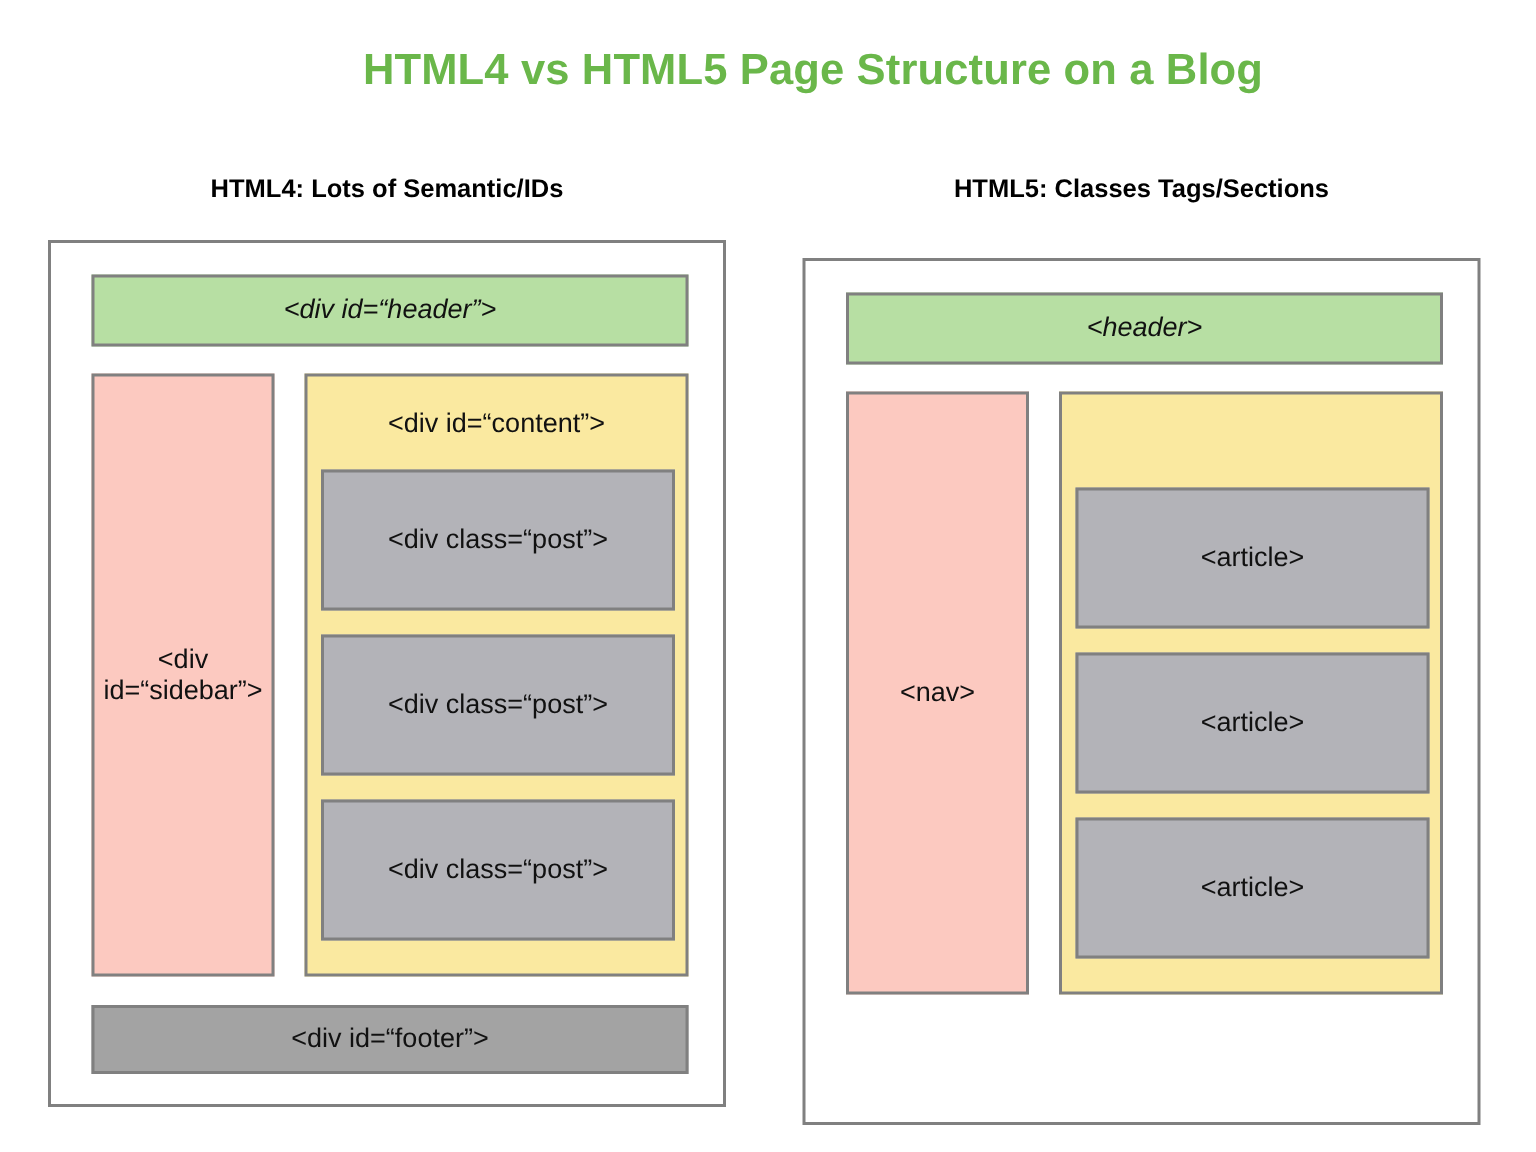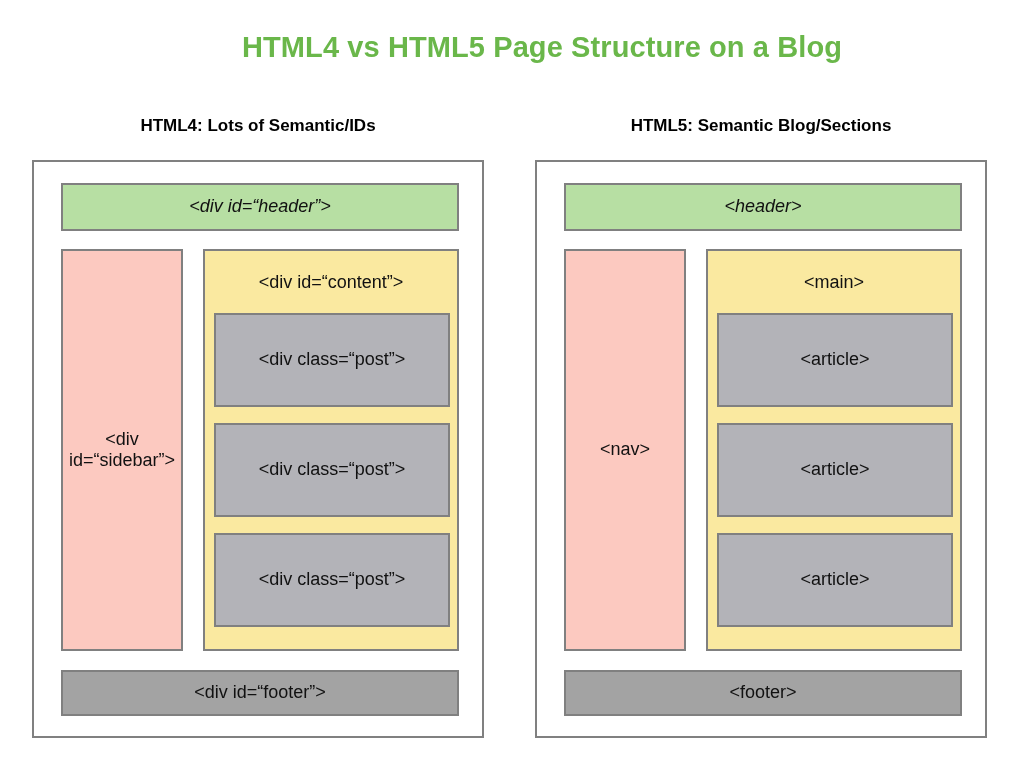--- a/index.html
+++ b/index.html
@@ -46,21 +46,21 @@
   
   .panel {
     position: absolute;
     top: 160px;
     height: 578px;
     box-sizing: border-box;
     border: 2px solid #808080;
     background: #ffffff;
   }
   #panel-html4 { left: 32px;  width: 452px; }
-  #panel-html5 { left: 535px; width: 452px; }
+  #panel-html5 { left: 535px; width: 452px; margin-top: 12px; }
 
   
   .block {
     position: absolute;
     box-sizing: border-box;
     border: 2px solid #808080;
     display: flex;
     align-items: center;
     justify-content: center;
     text-align: center;
@@ -139,21 +139,21 @@
     height: 46px;
   }
 </style>
 </head>
 <body>
 
 <div id="page-title" style="color: rgb(106, 183, 74);">HTML4 vs HTML5 Page Structure on a Blog</div>
 
 <div id="heading-html4" class="col-heading">HTML4: Lots of Semantic/IDs</div>
 
-<div id="heading-html5" class="col-heading">HTML5: Semantic Blog/Sections</div>
+<div id="heading-html5" class="col-heading">HTML5: Classes Tags/Sections</div>
 
 <div id="panel-html4" class="panel">
 
   <div class="block c-header hdr-box">
     <span class="label">&lt;div id=“header”&gt;</span>
   </div>
 
   <div class="block c-nav side-box">
     <span class="label">&lt;div id=“sidebar”&gt;</span>
   </div>
@@ -182,30 +182,24 @@
 
   <div class="block c-header hdr-box">
     <span class="label">&lt;header&gt;</span>
   </div>
 
   <div class="block c-nav side-box">
     <span class="label">&lt;nav&gt;</span>
   </div>
 
   <div class="block c-main main-box">
-    <div class="main-title">
-      <span>&lt;main&gt;</span>
-    </div>
     <div class="art-box art-1">
       <span>&lt;article&gt;</span>
     </div>
     <div class="art-box art-2">
       <span>&lt;article&gt;</span>
     </div>
     <div class="art-box art-3">
       <span>&lt;article&gt;</span>
     </div>
   </div>
 
-  <div class="block c-footer ftr-box">
-    <span class="label">&lt;footer&gt;</span>
-  </div>
 </div>
 
 </body></html>

